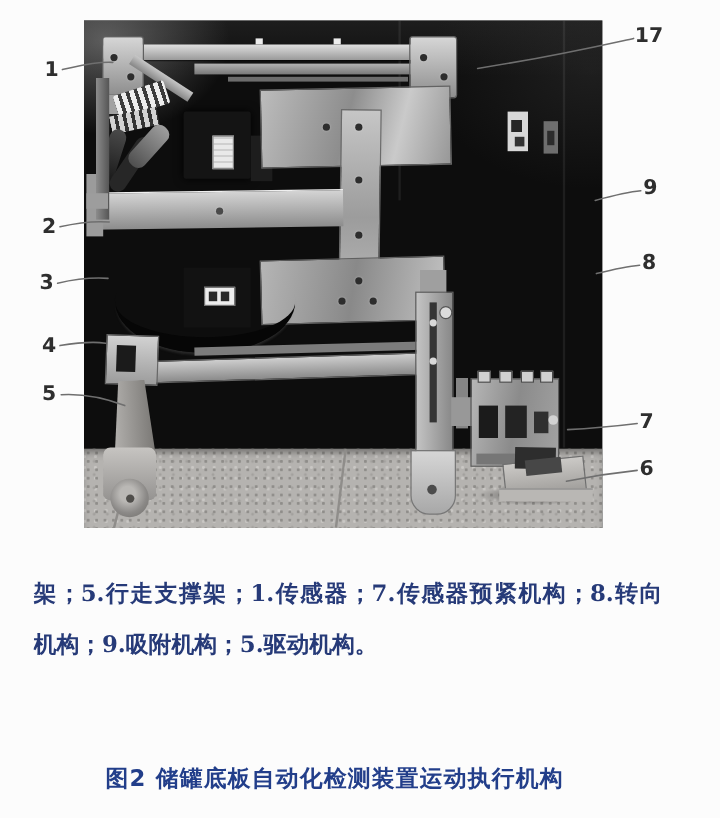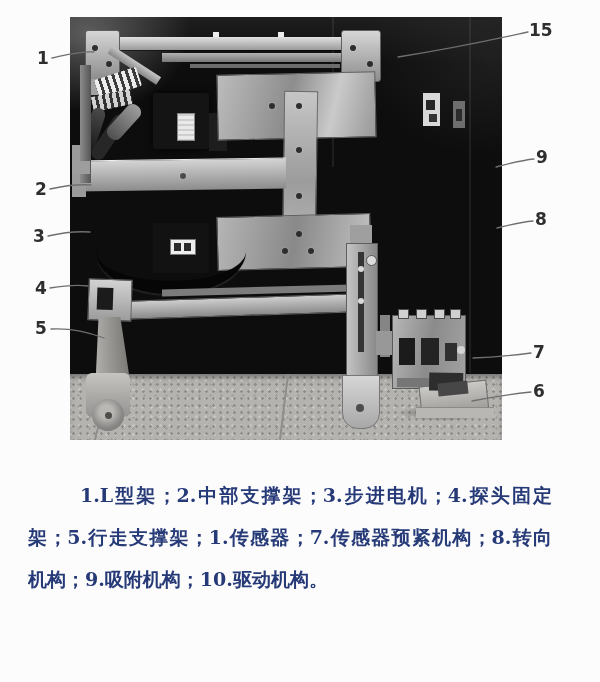--- a/index.html
+++ b/index.html
@@ -260,22 +260,22 @@
 
   <span class="callout c1">1</span>
   <span class="callout c2">2</span>
   <span class="callout c3">3</span>
   <span class="callout c4">4</span>
   <span class="callout c5">5</span>
   <span class="callout c6">6</span>
   <span class="callout c7">7</span>
   <span class="callout c8">8</span>
   <span class="callout c9">9</span>
-  <span class="callout c10">15</span>
+  <span class="callout c10">17</span>
 
   <div class="legend">
-    <div class="legend-line l1 jline">1.L型架；2.中部支撑架；3.步进电机；4.探头固定</div>
     <div class="legend-line jline">架；5.行走支撑架；1.传感器；7.传感器预紧机构；8.转向</div>
-    <div class="legend-line">机构；9.吸附机构；10.驱动机构。</div>
+    <div class="legend-line">机构；9.吸附机构；5.驱动机构。</div>
   </div>
 
+  <div class="caption">图2 储罐底板自动化检测装置运动执行机构</div>
 
 </div>
 
 </body></html>

